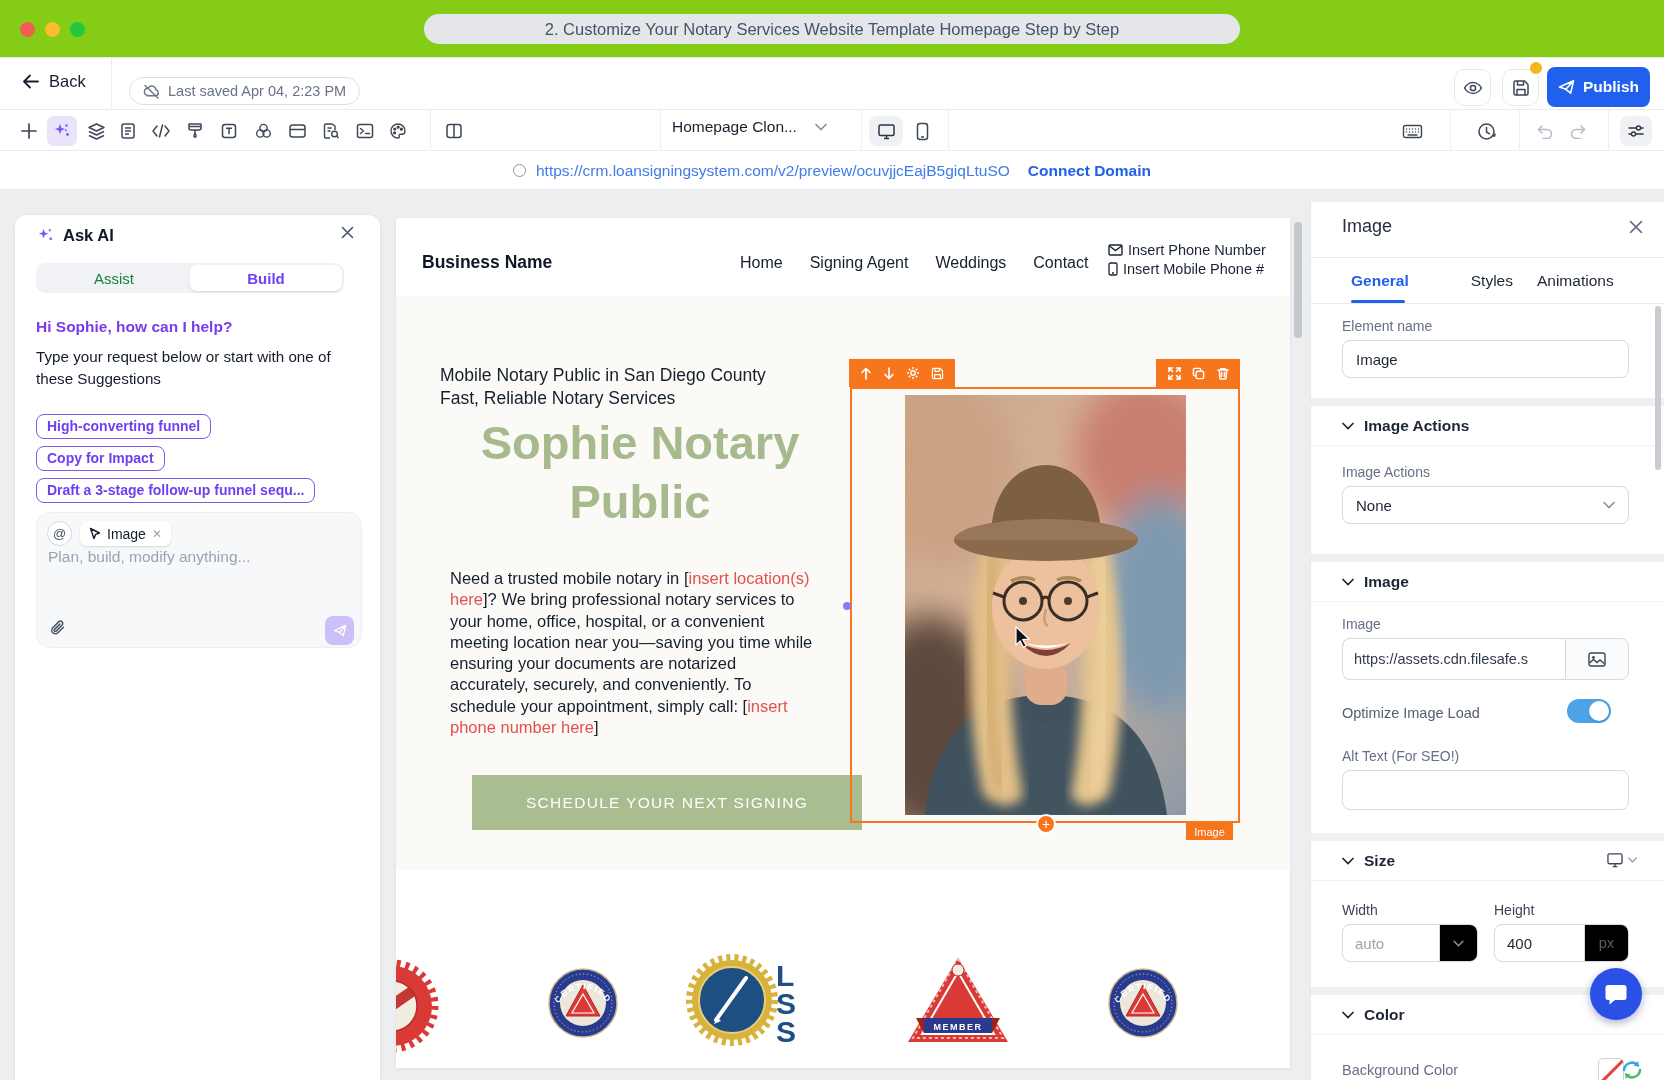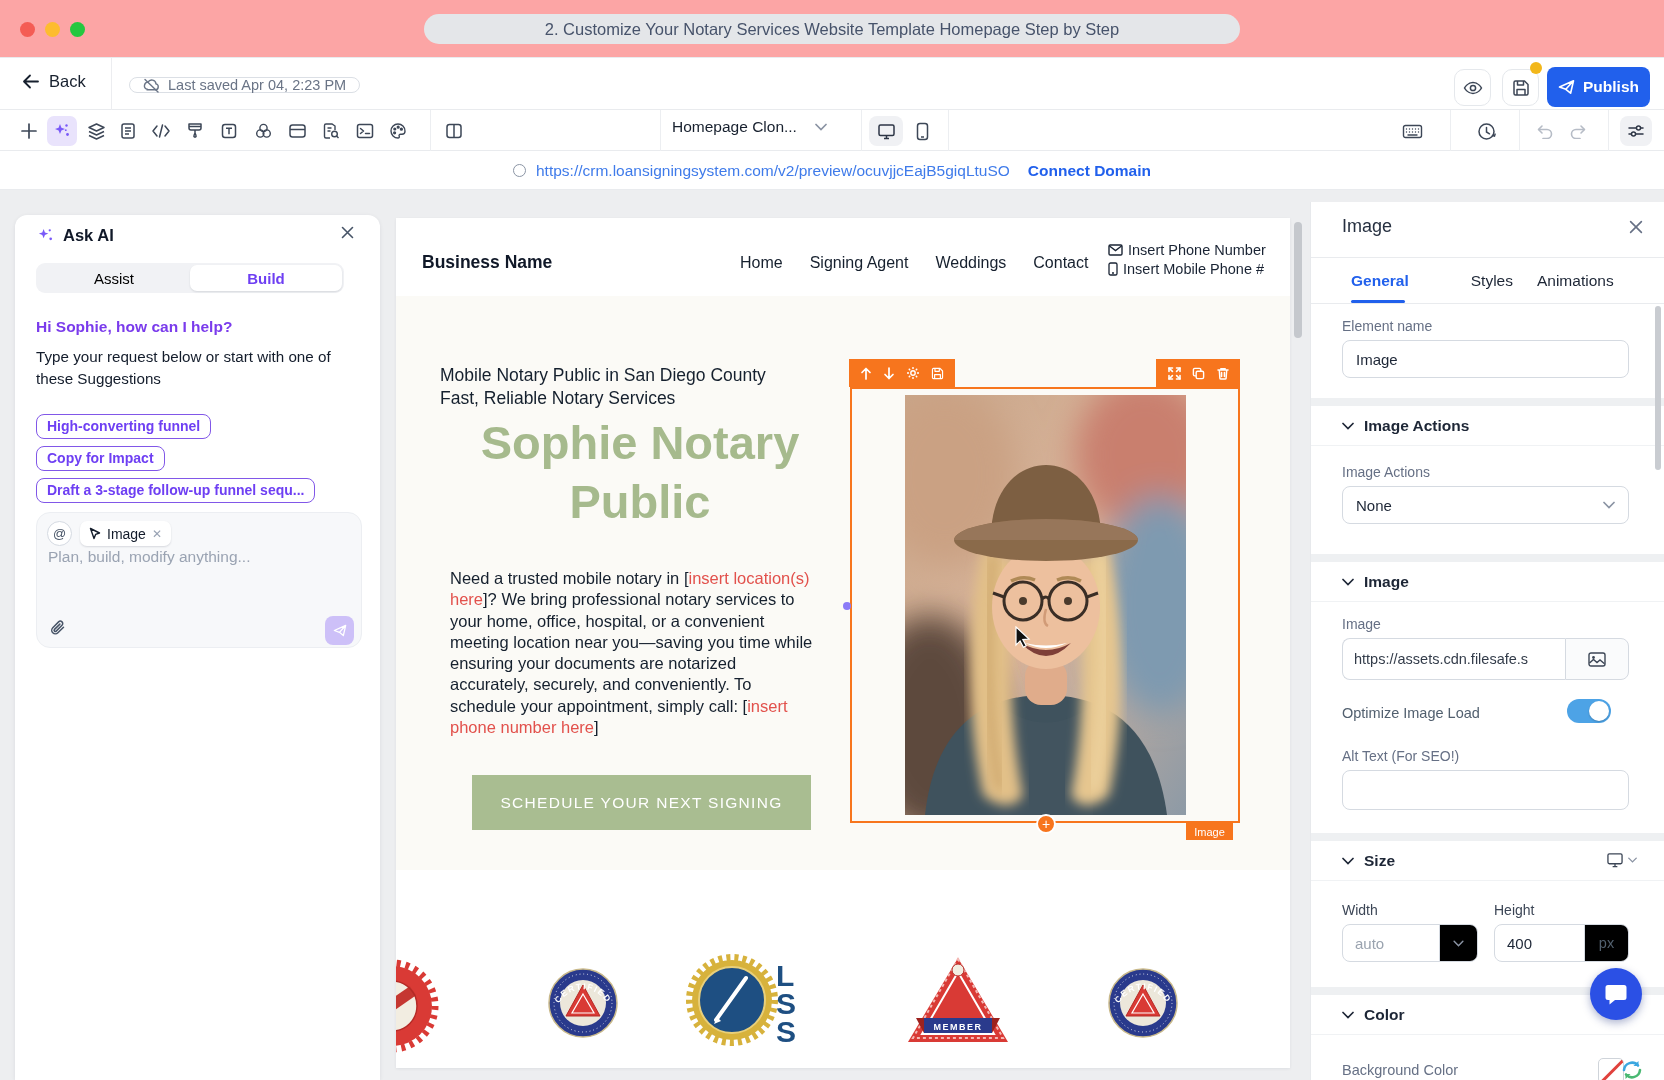--- a/index.html
+++ b/index.html
@@ -3,30 +3,30 @@
 <meta charset="utf-8">
 <style>
   * { margin:0; padding:0; box-sizing:border-box; }
   html,body { background:#d8dadd; }
   .stage{ position:relative; width:1664px; height:1080px; background:#edeef0;
           font-family:"Liberation Sans", sans-serif; overflow:hidden; color:#1d2636;}
   .abs{ position:absolute; }
   svg{ display:block; }
 
   
-  .winbar{ left:0; top:0; width:1664px; height:58px; background:#fca5a5; border-bottom:1px solid #e9ebee;}
+  .winbar{ left:0; top:0; width:1664px; height:58px; background:#84cc16; border-bottom:1px solid #e9ebee;}
   .dot{ width:15px; height:15px; border-radius:50%; top:22px;}
   .win-title{ left:424px; top:14px; width:816px; height:30px; background:#e4e6e9; border-radius:15px;
               display:flex; align-items:center; justify-content:center; color:#47536b; font-size:16.5px;}
 
   
   .bar2{ left:0; top:58px; width:1664px; height:52px; background:#fff; border-bottom:1px solid #e9ebee;}
   .back{ left:22px; top:72px; display:flex; align-items:center; gap:10px; font-size:16.5px; color:#17202e; cursor:default;}
   .vdiv2{ left:111px; top:58px; width:1px; height:52px; background:#ecedf0;}
-  .saved-pill{ left:129px; top:77px; height:16px; padding:0 13px; border:1px solid #dbdfe5; border-radius:14px;
+  .saved-pill{ left:129px; top:77px; height:28px; padding:0 13px; border:1px solid #dbdfe5; border-radius:14px;
                display:flex; align-items:center; gap:8px; color:#6a7486; font-size:14.5px;}
   .sq-btn{ width:37px; height:37px; border:1px solid #e5e8ec; border-radius:10px; background:#fff;
            display:flex; align-items:center; justify-content:center; color:#3c4656;}
   .save-dot{ left:1530px; top:62px; width:12px; height:12px; border-radius:50%; background:#f2b71b; z-index:3;}
   .publish{ left:1547px; top:67px; width:103px; height:40px; border-radius:8px; background:#2160ec; color:#fff;
             display:flex; align-items:center; justify-content:center; gap:8px; font-size:15.5px; font-weight:bold;}
 
   
   .bar3{ left:0; top:110px; width:1664px; height:41px; background:#fff; border-bottom:1px solid #e9ebee;}
   .tbi{ top:120px; width:22px; height:22px; display:flex; align-items:center; justify-content:center; color:#3d4757;}
@@ -44,21 +44,21 @@
   .ring{ width:13px; height:13px; border:1.6px solid #8b95a5; border-radius:50%;}
   .url{ color:#3f7bea; font-size:15.5px;}
   .connect{ color:#2160ec; font-size:15.5px; font-weight:bold; margin-left:8px;}
 
   
   .ai-panel{ left:15px; top:215px; width:365px; height:865px; background:#fff; border-radius:12px 12px 0 0;
              box-shadow:0 1px 4px rgba(20,30,50,.08);}
   .ai-head{ left:37px; top:226px; display:flex; align-items:center; gap:9px; font-size:16.5px; font-weight:bold; color:#101828;}
   .ai-x{ left:341px; top:226px; color:#475467;}
   .ai-tabs{ left:36px; top:263px; width:308px; height:30px; background:#f1f2f5; border-radius:9px; padding:2px; display:flex;}
-  .ai-tab{ flex:1; display:flex; align-items:center; justify-content:center; font-size:15px; color:#000000; border-radius:7px;}
+  .ai-tab{ flex:1; display:flex; align-items:center; justify-content:center; font-size:15px; color:#15803d; border-radius:7px;}
   .ai-tab.active{ background:#fff; color:#6e3ff3; font-weight:bold; box-shadow:0 1px 2px rgba(20,30,50,.12);}
   .ai-greet{ left:36px; top:318px; font-size:15.5px; font-weight:bold; color:#7a3bec;}
   .ai-sub{ left:36px; top:346px; width:318px; font-size:15.2px; line-height:1.42; color:#131c2b;}
   .chips{ left:36px; top:414px; width:310px; display:flex; flex-wrap:wrap; gap:7px;}
   .chip{ border:1.4px solid #8157e8; border-radius:8px; padding:3px 10px 4px; font-size:14px; font-weight:bold; color:#6e3ff3; white-space:nowrap;}
   .ai-input{ left:36px; top:512px; width:326px; height:136px; background:#f7f8fa; border:1px solid #eceef2; border-radius:14px;}
   .at-btn{ left:47px; top:521px; width:25px; height:25px; background:#fff; border:1px solid #d5dae2; border-radius:50%;
            display:flex; align-items:center; justify-content:center; font-size:13px; color:#475467;}
   .ctx-tag{ left:80px; top:521px; height:25px; background:#fff; border-radius:7px; box-shadow:0 1px 2px rgba(20,30,50,.14);
             display:flex; align-items:center; gap:6px; padding:0 9px; font-size:14px; color:#131c2b;}
@@ -73,21 +73,21 @@
   .pg-abs{ position:absolute; }
   .biz{ left:26px; top:34px; font-size:17.5px; font-weight:bold; color:#101828;}
   .nav{ left:344px; top:36px; display:flex; gap:27px; font-size:16px; color:#16202e;}
   .contact{ left:712px; top:24px; font-size:14.5px; color:#1a2434; font-weight:500; display:flex; flex-direction:column; gap:3px;}
   .c-row{ display:flex; align-items:center; gap:5px;}
   .hero{ left:0px; top:78px; width:894px; height:574px; background:#fbfaf6;}
   .h-sub{ left:44px; top:146px; width:400px; text-align:left; font-size:17.5px; font-weight:500; line-height:1.32; color:#15202e;}
   .h-title{ left:32px; top:196px; width:424px; text-align:center; font-size:47px; font-weight:bold; line-height:1.25; color:#a6ba8d;}
   .h-body{ left:54px; top:350px; width:366px; font-size:16.5px; line-height:1.29; color:#15202e;}
   .red{ color:#e2514c;}
-  .cta{ left:76px; top:557px; width:339px; height:55px; background:#a9bd91; color:#fff; font-size:15.5px;
+  .cta{ left:76px; top:557px; width:390px; height:55px; background:#a9bd91; color:#fff; font-size:15.5px;
         letter-spacing:1.3px; display:flex; align-items:center; justify-content:center;}
 
   
   .sel-box{ left:454px; top:169px; width:390px; height:436px; border:2px solid #f7751d;}
   .sel-tab-l{ left:453px; top:141px; width:106px; height:28px; background:#f7751d; display:flex; align-items:center;
               justify-content:space-evenly; color:#fff;}
   .sel-tab-r{ left:760px; top:141px; width:84px; height:28px; background:#f7751d; display:flex; align-items:center;
               justify-content:space-evenly; color:#fff;}
   .sel-label{ left:790px; top:605px; width:47px; height:17px; background:#f7751d; color:#fff; font-size:11px;
               display:flex; align-items:center; justify-content:center;}

